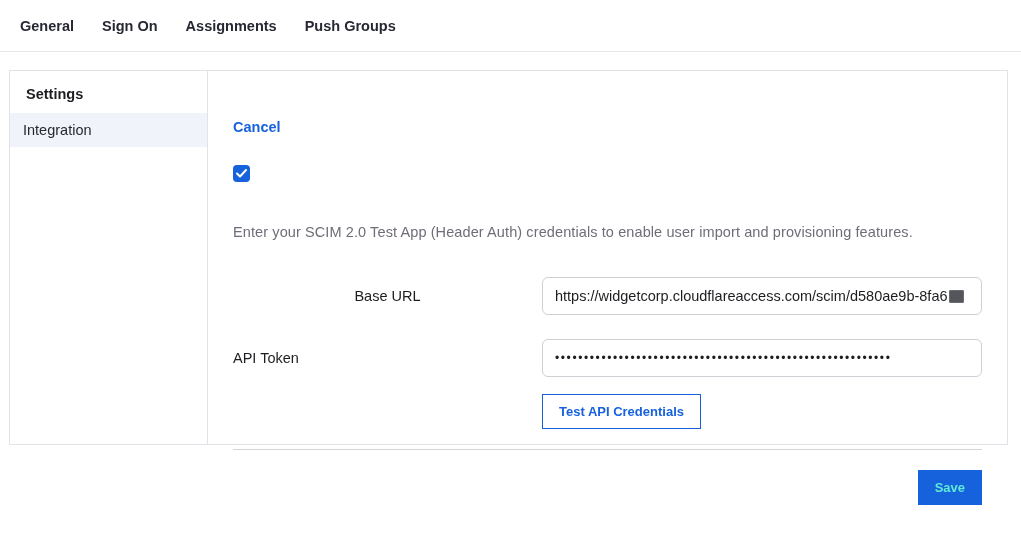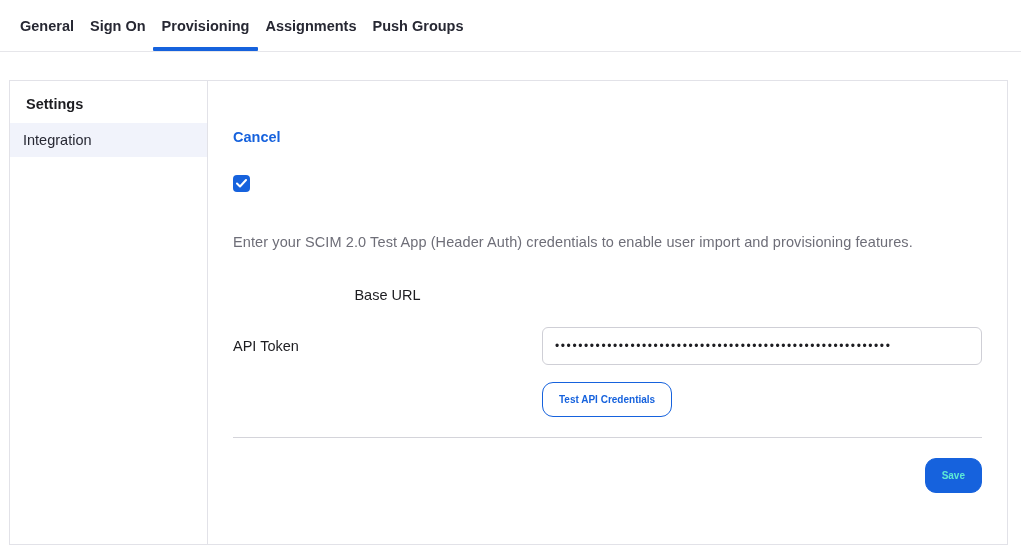--- a/index.html
+++ b/index.html
@@ -18,21 +18,21 @@
     color: var(--text);
     overflow: hidden;
   }
 
   
   .tabbar {
     height: 52px;
     border-bottom: 1px solid #e6e6ea;
     display: flex;
     align-items: stretch;
-    gap: 16px;
+    gap: 28px;
     padding: 0 0 0 20px;
   }
   .tab {
     position: relative;
     display: flex;
     align-items: center;
     font-size: 14.5px;
     font-weight: 700;
     color: var(--text);
     cursor: pointer;
@@ -42,22 +42,22 @@
     content: "";
     position: absolute;
     left: -9px; right: -9px; bottom: 0;
     height: 4px;
     background: var(--primary);
     border-radius: 1px;
   }
 
   
   .panel {
-    margin: 28px 13px 0 9px;
-    height: 465px;
+    margin: 18px 13px 0 9px;
+    height: 375px;
     border: 1px solid var(--border);
     display: flex;
     background: #ffffff;
   }
 
   
   .sidebar {
     width: 198px;
     border-right: 1px solid var(--border);
     flex-shrink: 0;
@@ -169,23 +169,23 @@
     color: #1d1d21;
   }
 
   .button-row { margin-top: 17px; padding-left: 309px; }
   .btn {
     display: inline-flex;
     align-items: center;
     justify-content: center;
     height: 35px;
     padding: 0 16px;
-    border-radius: 11px;
+    border-radius: 0;
     font-family: "Liberation Sans", sans-serif;
-    font-size: 10px;
+    font-size: 13px;
     font-weight: 700;
     cursor: pointer;
   }
   .btn-secondary {
     background: #ffffff;
     border: 1px solid var(--primary);
     color: var(--primary);
   }
   .btn-primary {
     background: var(--primary);
@@ -202,21 +202,20 @@
     display: flex;
     justify-content: flex-end;
   }
 </style>
 </head>
 <body>
 
 <div class="tabbar">
   <div class="tab">General</div>
   <div class="tab">Sign On</div>
-  <div class="tab active">Provisioning</div>
   <div class="tab">Assignments</div>
   <div class="tab">Push Groups</div>
 </div>
 
 <div class="panel">
 
   <div class="sidebar">
     <div class="sidebar-heading">Settings</div>
     <div class="sidebar-item selected">Integration</div>
   </div>
@@ -232,20 +231,24 @@
         <svg width="11" height="9" viewBox="0 0 11 9">
           <path d="M1 4.5 L4 7.5 L10 1" stroke="#ffffff" stroke-width="2" fill="none" stroke-linecap="round" stroke-linejoin="round"></path>
         </svg>
       </span>
     </div>
 
     <div class="description">Enter your SCIM 2.0 Test App (Header Auth) credentials to enable user import and provisioning features.</div>
 
     <div class="field-row base-url">
       <div class="field-label">Base URL</div>
+      <div class="text-input">
+        <span class="value">https://widgetcorp.cloudflareaccess.com/scim/d580ae9b-8fa6</span>
+        <span class="overflow-marker"></span>
+      </div>
     </div>
 
     <div class="field-row api-token">
       <div class="field-label">API Token</div>
       <div class="text-input token">
         <span class="value">••••••••••••••••••••••••••••••••••••••••••••••••••••••••••</span>
       </div>
     </div>
 
     <div class="button-row">

